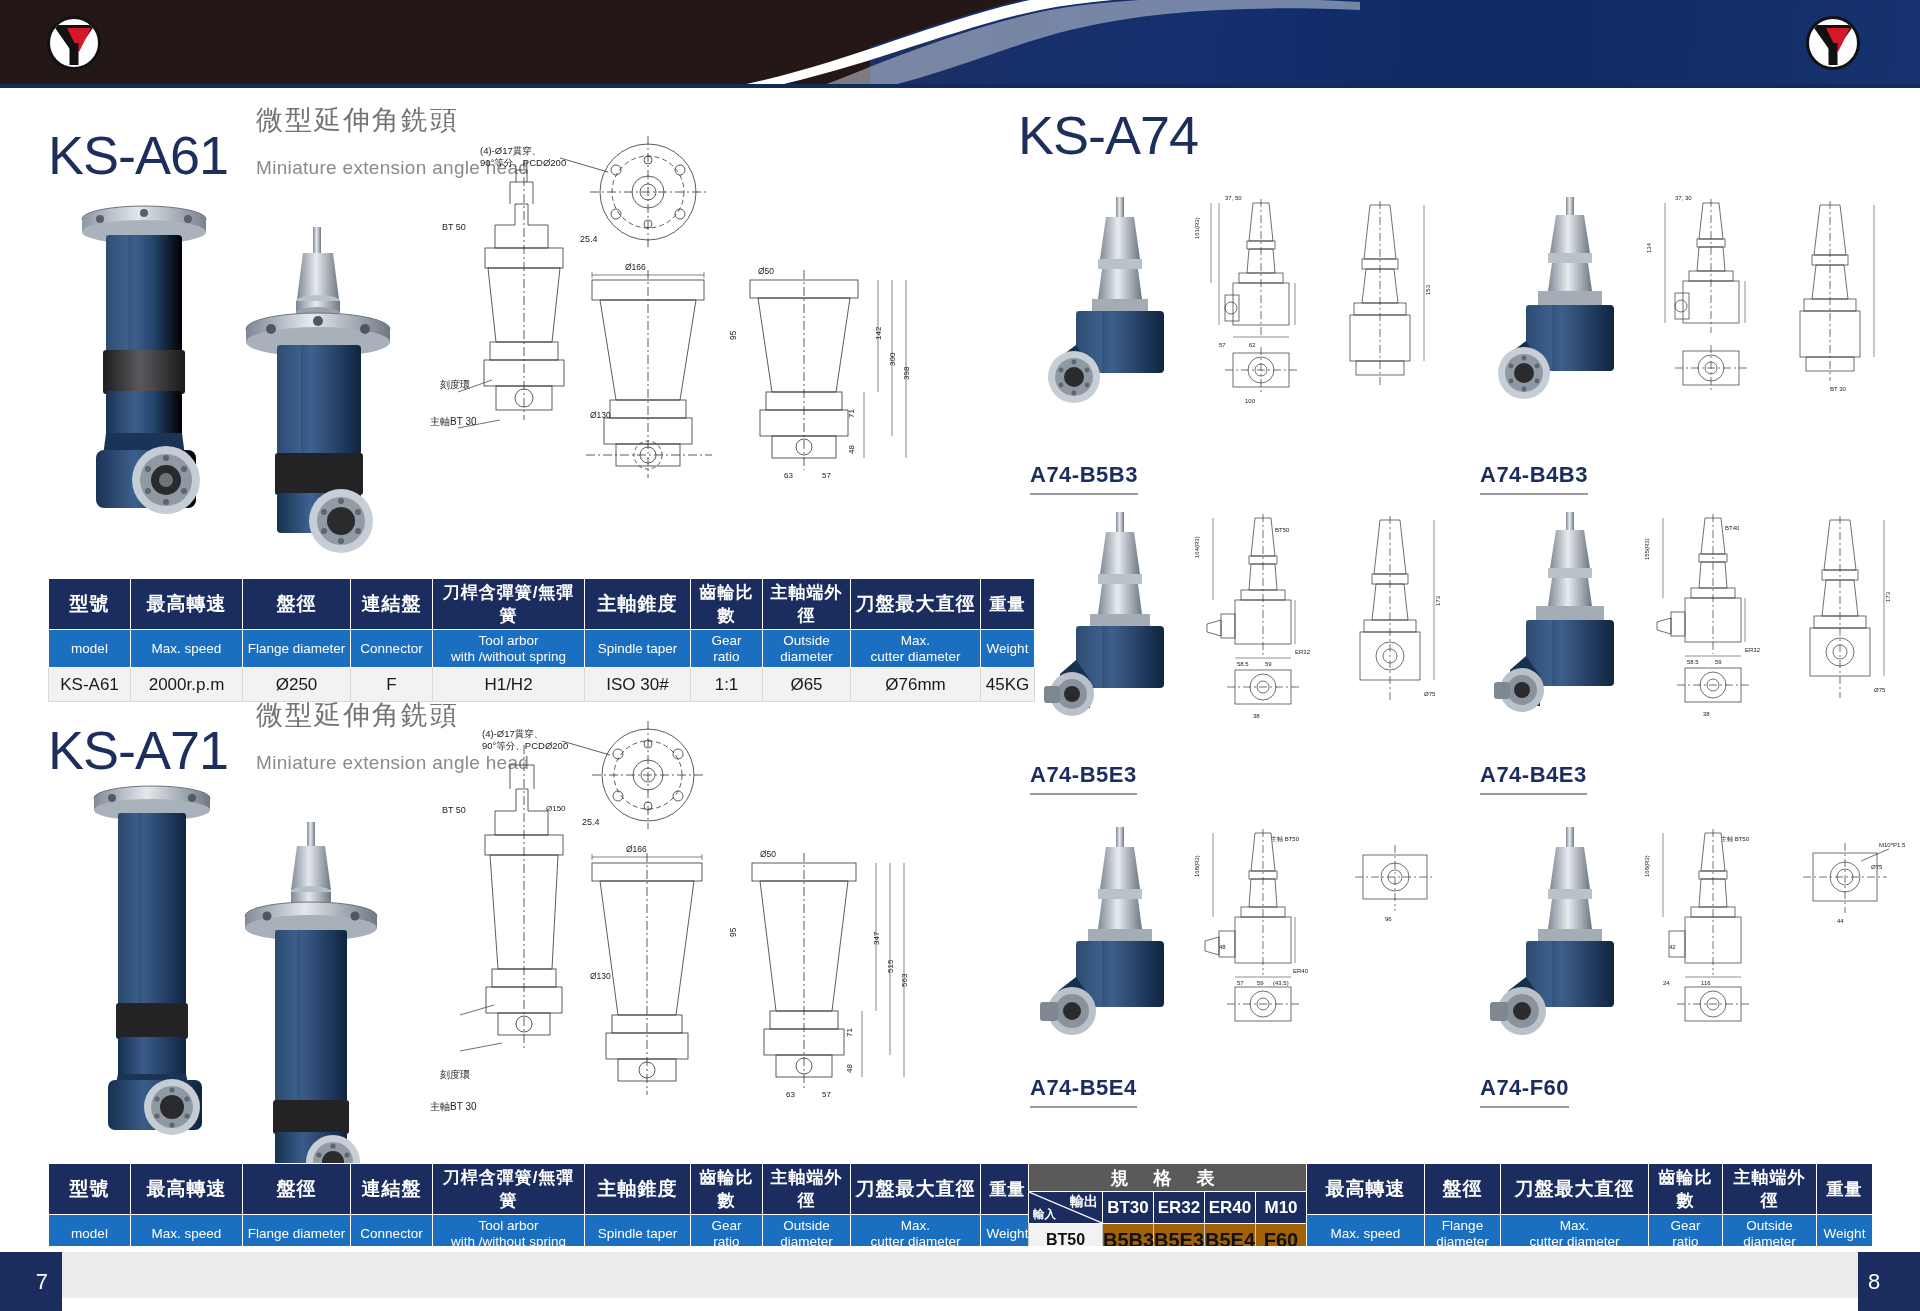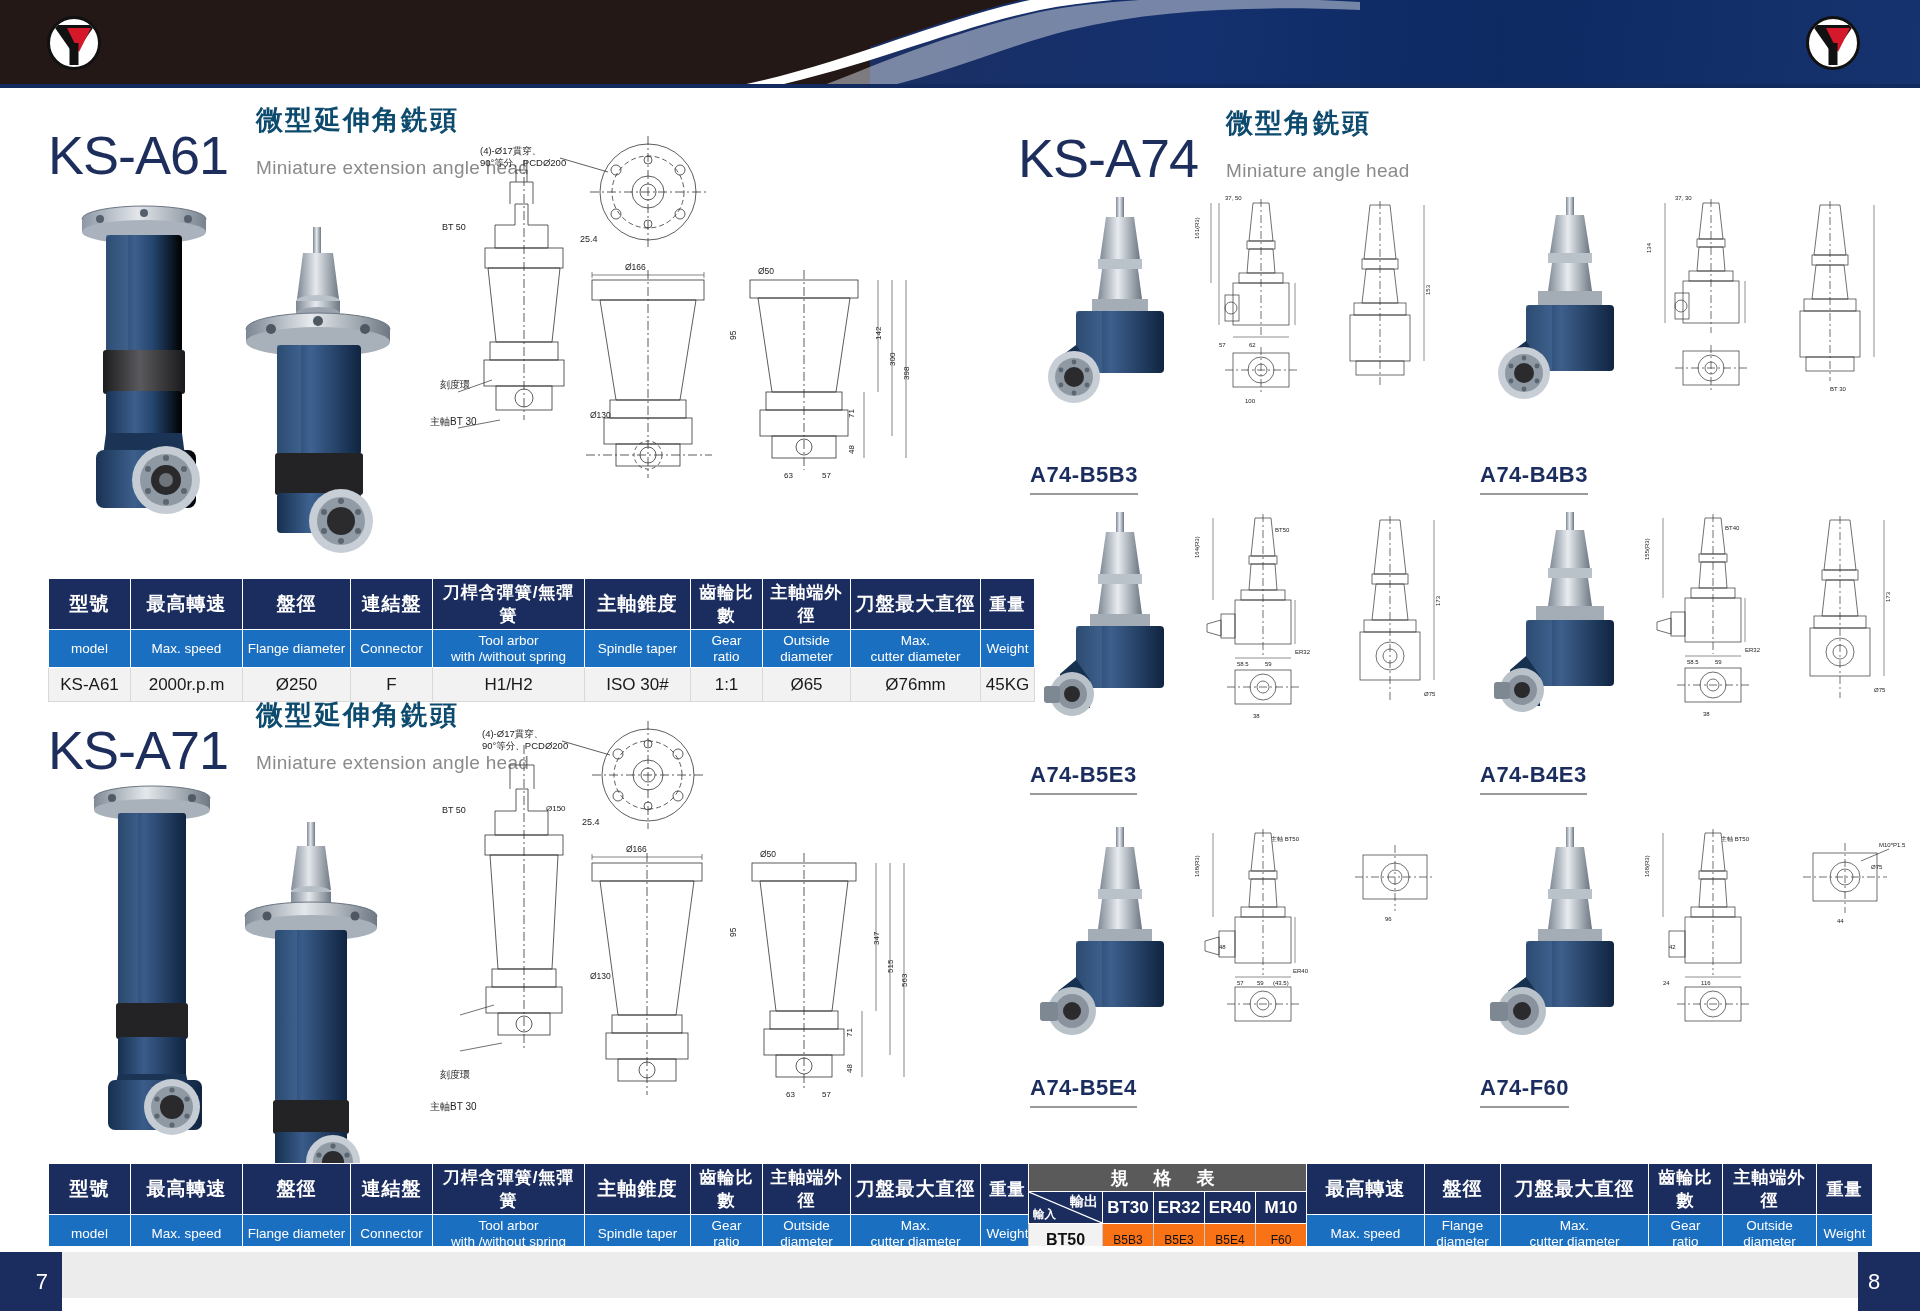--- a/index.html
+++ b/index.html
@@ -72,22 +72,22 @@
   .logo-right { left: 1806px; top: 16px; }
 
   
   .title-row { position: absolute; display: flex; align-items: flex-end; }
   .title-code {
     font-size: 54px; font-weight: 400; letter-spacing: -1px;
     color: #1d2e5c; line-height: 1;
   }
   .title-text { margin-left: 28px; padding-bottom: 2px; }
   .title-cn {
-    font-size: 27px; color: #0c4a6e; letter-spacing: 2px;
-    line-height: 1.15; font-weight: 700;
+    font-size: 27px; color: #737373; letter-spacing: 2px;
+    line-height: 1.15; font-weight: 400;
   }
   .title-en {
     font-size: 19px; color: #8a8a8a; letter-spacing: 0.3px;
     line-height: 1.25; margin-top: 20px;
   }
 
   
   table.spec {
     border-collapse: collapse;
     position: absolute;
@@ -148,22 +148,22 @@
   table.matrix th.mh {
     background: #1b2c5e; color: #ffffff;
     font-size: 17px; font-weight: 700; height: 32px;
   }
   table.matrix td.mrow-lbl {
     background: #f2f2f2; color: #111111;
     font-size: 16px; font-weight: 700; height: 33px;
     border: 1px solid #c9c9c9;
   }
   table.matrix td.mcell {
-    background: #f97316; color: #111111;
-    font-size: 12px; font-weight: 400; height: 33px;
+    background: #a16207; color: #111111;
+    font-size: 20px; font-weight: 700; height: 33px;
     border: 1px solid #c9c9c9;
   }
   table.matrix td.mcell.empty { position: relative; }
   table.matrix td.mcell.empty svg { position: absolute; left:0; top:0; width:100%; height:100%; }
 
   
   .model-label {
     position: absolute;
     font-size: 22px; font-weight: 700;
     color: #1b2c5e; letter-spacing: 0.5px;
@@ -674,24 +674,20 @@
         <td>1:1</td>
         <td>Ø65</td>
         <td>Ø76mm</td>
         <td>55KG</td>
       </tr>
     </tbody>
   </table>
 
   <div class="title-row" style="left:1018px; top:108px;">
     <div class="title-code">KS-A74</div>
-    <div class="title-text">
-      <div class="title-cn">微型角銑頭</div>
-      <div class="title-en">Miniature angle head</div>
-    </div>
   </div>
 
   <svg class="photo" style="left:1030px; top:195px; width:180px; height:230px;" viewBox="0 0 180 230">
     <defs>
       <linearGradient id="bodyD" x1="0" y1="0" x2="1" y2="0">
         <stop offset="0%" stop-color="#16304f"></stop>
           <stop offset="40%" stop-color="#3d5f8c"></stop>
         <stop offset="100%" stop-color="#0f2440"></stop>
       </linearGradient>
       <linearGradient id="steelD" x1="0" y1="0" x2="1" y2="0">

